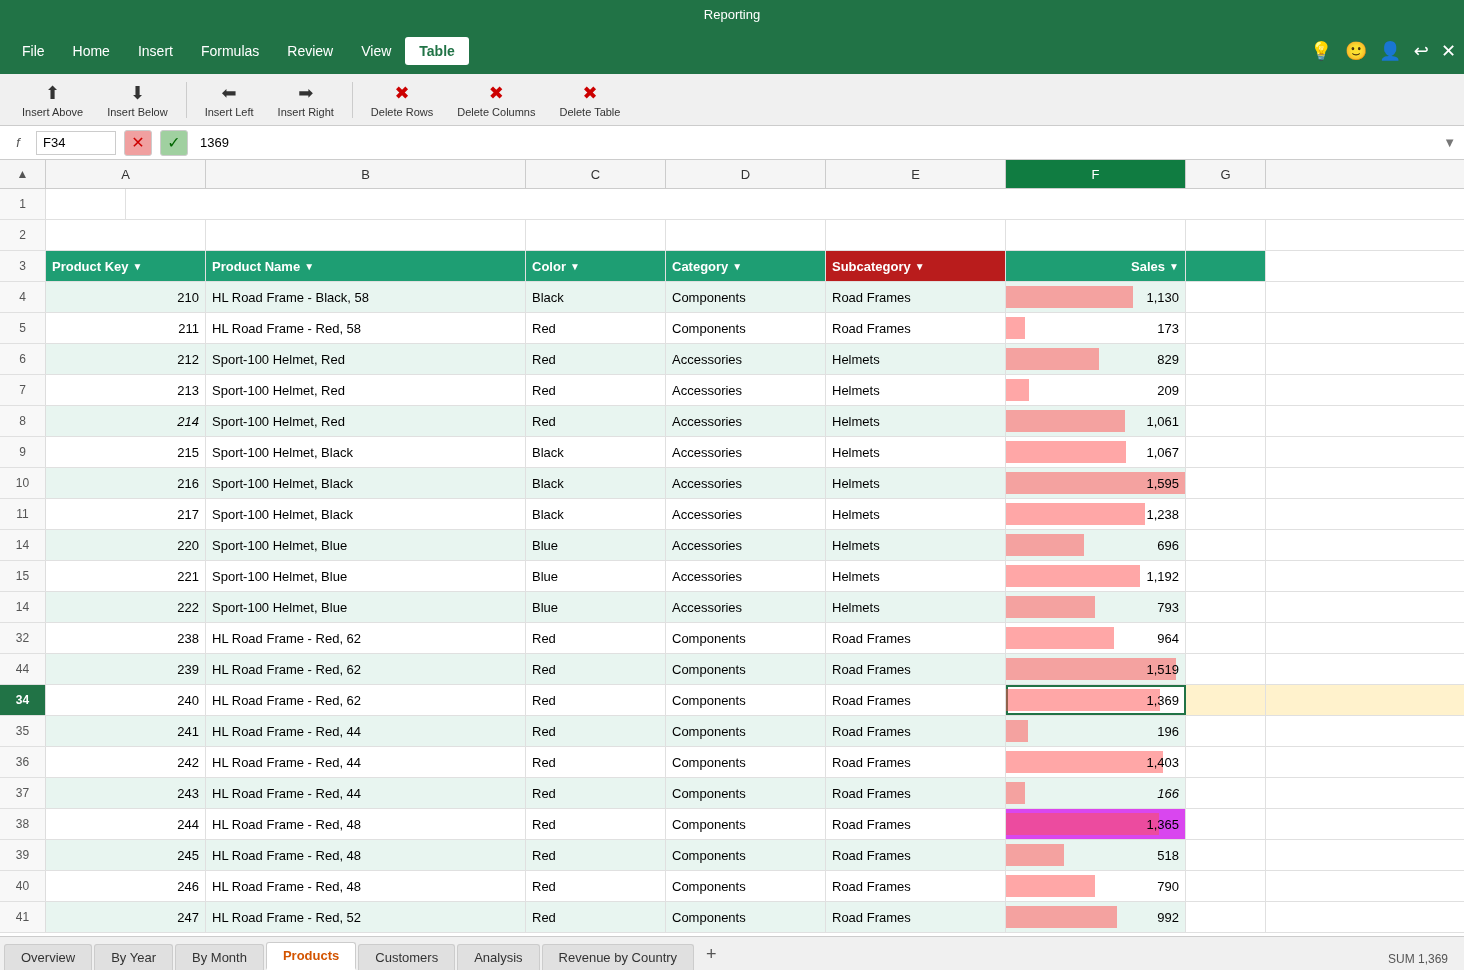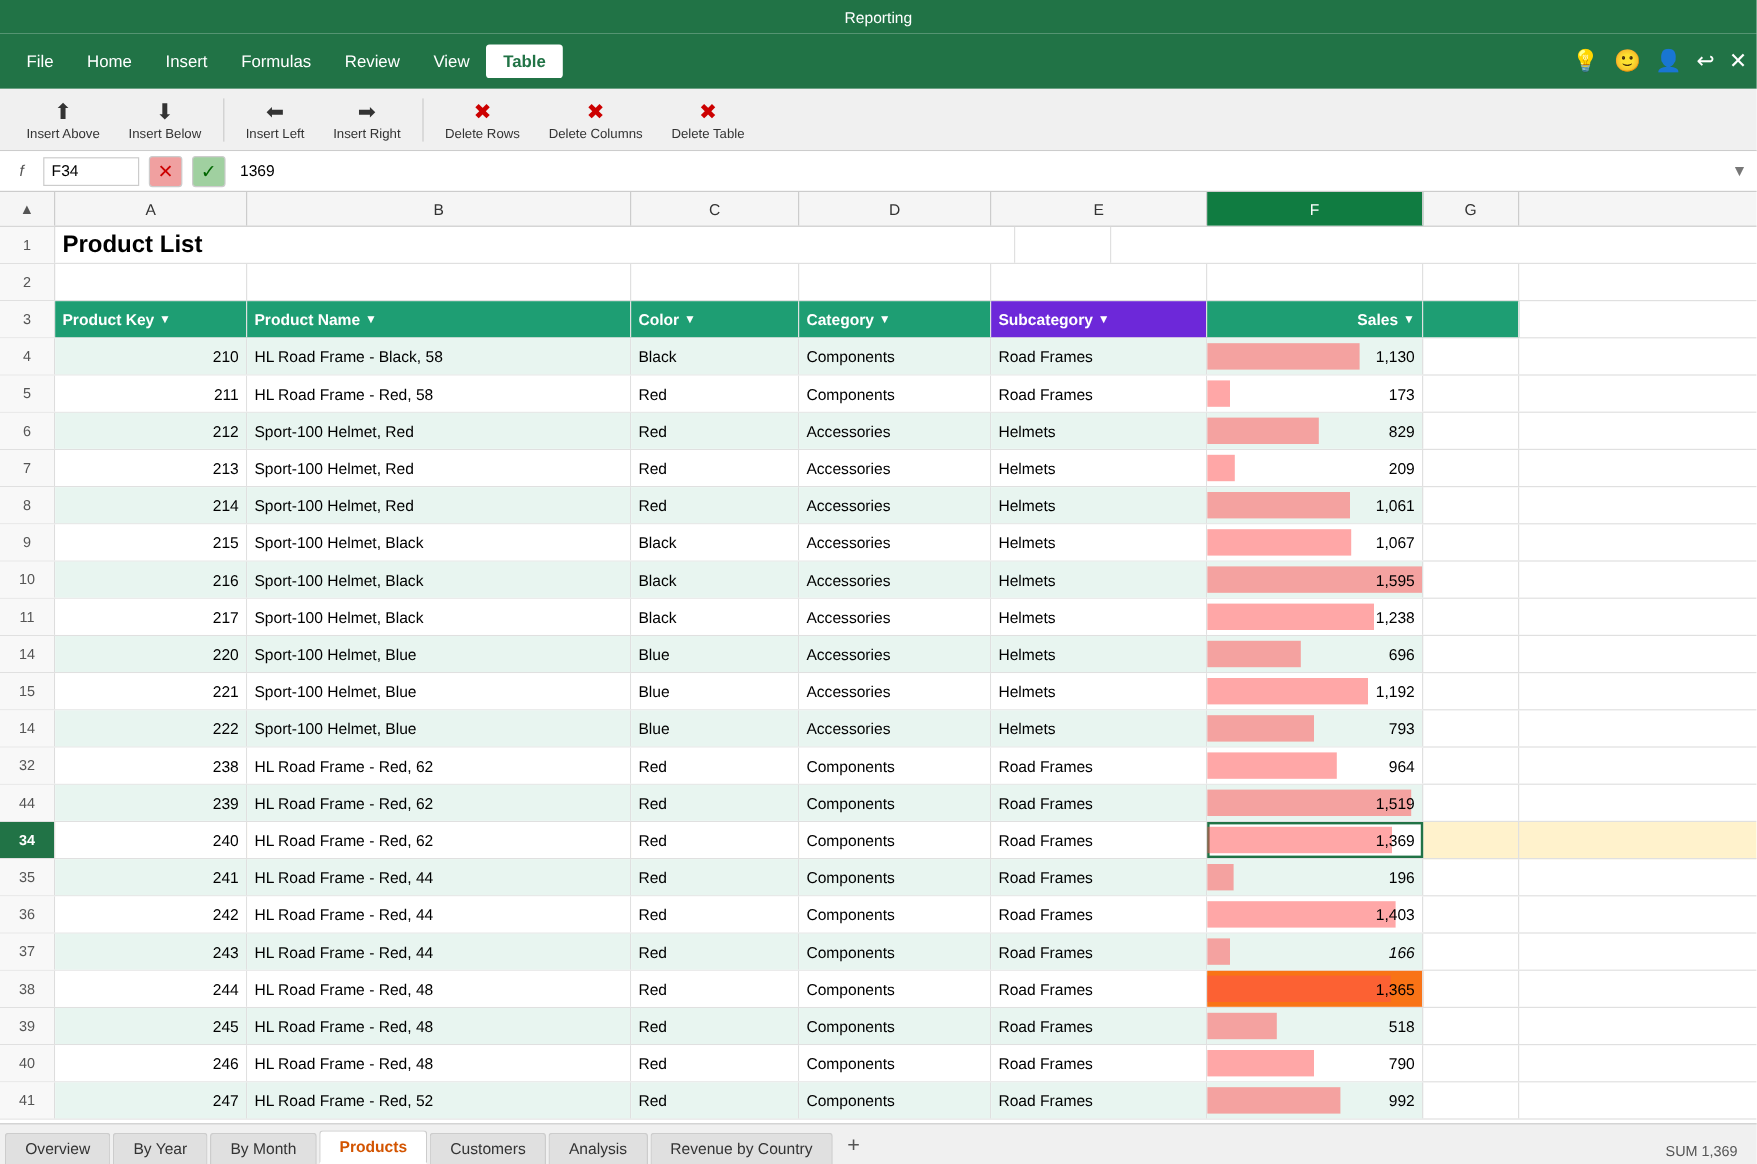--- a/index.html
+++ b/index.html
@@ -380,21 +380,20 @@
     <div class="col-header col-d">D</div>
     <div class="col-header col-e">E</div>
     <div class="col-header col-f active">F</div>
     <div class="col-header col-g">G</div>
   </div>
 
   <div id="grid">
 
     <div class="grid-row title-row">
       <div class="row-num">1</div>
-      <div class="cell col-a" style="font-size: 20px; font-weight: bold; color: rgb(0, 0, 0); width: 800px; min-width: 800px;" colspan="6">Product List</div>
 
       <div class="cell col-g"></div>
     </div>
 
     <div class="grid-row">
       <div class="row-num">2</div>
       <div class="cell col-a"></div>
       <div class="cell col-b"></div>
       <div class="cell col-c"></div>
       <div class="cell col-d"></div>
@@ -410,21 +409,21 @@
       </div>
       <div class="cell col-b" style="background:#1e9e73;color:white;font-weight:bold;">
         Product Name <span class="filter-arrow">▼</span>
       </div>
       <div class="cell col-c" style="background:#1e9e73;color:white;font-weight:bold;">
         Color <span class="filter-arrow">▼</span>
       </div>
       <div class="cell col-d" style="background:#1e9e73;color:white;font-weight:bold;">
         Category <span class="filter-arrow">▼</span>
       </div>
-      <div class="cell col-e" style="background:#6d28d9;color:white;font-weight:bold;">
+      <div class="cell col-e" style="background:#b91c1c;color:white;font-weight:bold;">
         Subcategory <span class="filter-arrow">▼</span>
       </div>
       <div class="cell col-f" style="background:#1e9e73;color:white;font-weight:bold;justify-content:flex-end;">
         Sales <span class="filter-arrow">▼</span>
       </div>
       <div class="cell col-g"></div>
     </div>
 
     <div id="data-rows">
         <div class="grid-row">
@@ -474,21 +473,21 @@
           <div class="cell col-d" style="background: rgb(255, 255, 255);">Accessories</div>
           <div class="cell col-e" style="background: rgb(255, 255, 255);">Helmets</div>
           <div class="cell col-f sales-cell" style="background: rgb(255, 255, 255); position: relative;">
             <div class="sales-bar" style="width: 13.1034%; background: rgba(255, 80, 80, 0.5); position: absolute; left: 0px; top: 4px; bottom: 4px;"></div>
             <span class="sales-value" style="margin-left: auto; position: relative; z-index: 1;">209</span>
           </div>
           <div class="cell col-g"></div>
         </div>
         <div class="grid-row">
           <div class="row-num">8</div>
-          <div class="cell col-a cell-num" style="background: rgb(232, 245, 240);">214</div>
+          <div class="cell col-a cell-num" style="background: rgb(232, 245, 240); font-style: italic;">214</div>
           <div class="cell col-b" style="background: rgb(232, 245, 240);">Sport-100 Helmet, Red</div>
           <div class="cell col-c" style="background: rgb(232, 245, 240);">Red</div>
           <div class="cell col-d" style="background: rgb(232, 245, 240);">Accessories</div>
           <div class="cell col-e" style="background: rgb(232, 245, 240);">Helmets</div>
           <div class="cell col-f sales-cell" style="background: rgb(232, 245, 240); position: relative;">
             <div class="sales-bar" style="width: 66.5204%; background: rgba(255, 80, 80, 0.5); position: absolute; left: 0px; top: 4px; bottom: 4px;"></div>
             <span class="sales-value" style="margin-left: auto; position: relative; z-index: 1;">1,061</span>
           </div>
           <div class="cell col-g"></div>
         </div>
@@ -648,21 +647,21 @@
           </div>
           <div class="cell col-g"></div>
         </div>
         <div class="grid-row">
           <div class="row-num">38</div>
           <div class="cell col-a cell-num" style="background: rgb(255, 255, 255);">244</div>
           <div class="cell col-b" style="background: rgb(255, 255, 255);">HL Road Frame - Red, 48</div>
           <div class="cell col-c" style="background: rgb(255, 255, 255);">Red</div>
           <div class="cell col-d" style="background: rgb(255, 255, 255);">Components</div>
           <div class="cell col-e" style="background: rgb(255, 255, 255);">Road Frames</div>
-          <div class="cell col-f sales-cell" style="background: #f97316; position: relative;">
+          <div class="cell col-f sales-cell" style="background: #d946ef; position: relative;">
             <div class="sales-bar" style="width: 85.5799%; background: rgba(255, 80, 80, 0.5); position: absolute; left: 0px; top: 4px; bottom: 4px;"></div>
             <span class="sales-value" style="margin-left: auto; position: relative; z-index: 1;">1,365</span>
           </div>
           <div class="cell col-g"></div>
         </div>
         <div class="grid-row">
           <div class="row-num">39</div>
           <div class="cell col-a cell-num" style="background: rgb(232, 245, 240);">245</div>
           <div class="cell col-b" style="background: rgb(232, 245, 240);">HL Road Frame - Red, 48</div>
           <div class="cell col-c" style="background: rgb(232, 245, 240);">Red</div>

